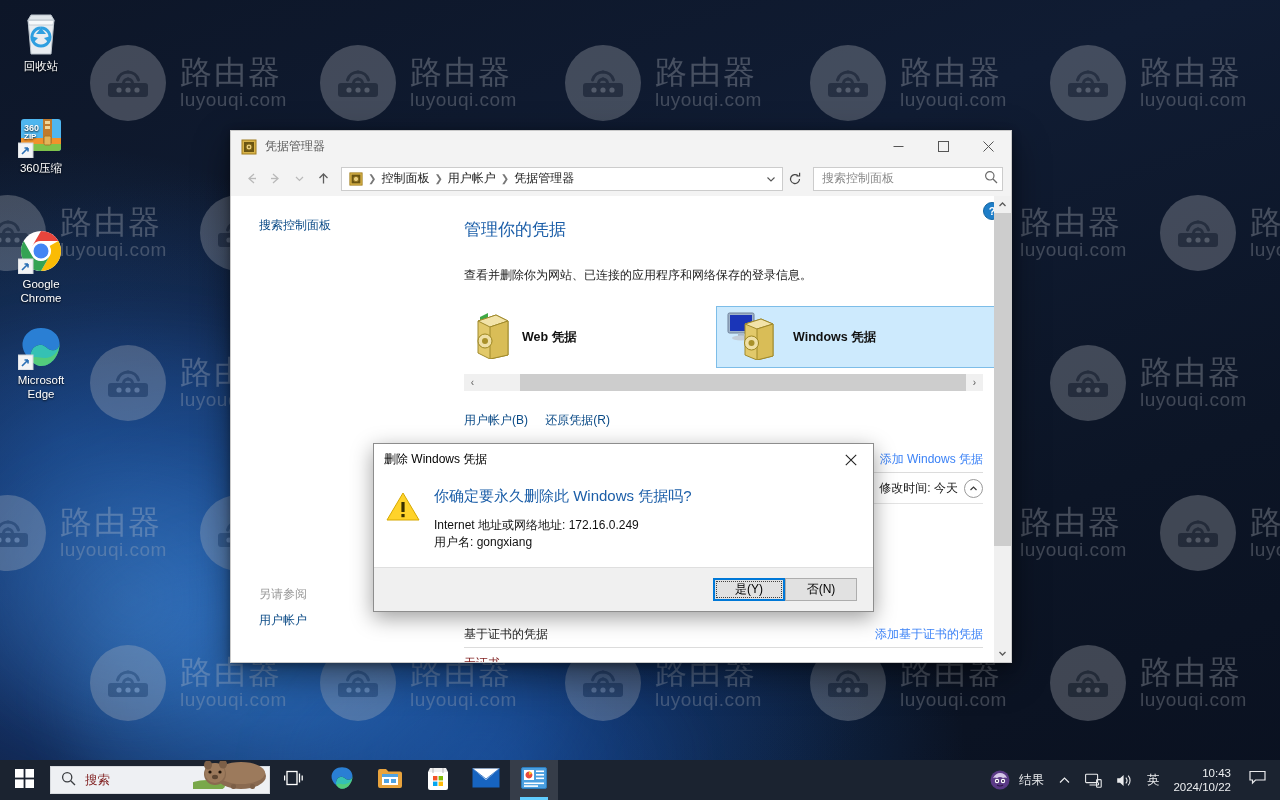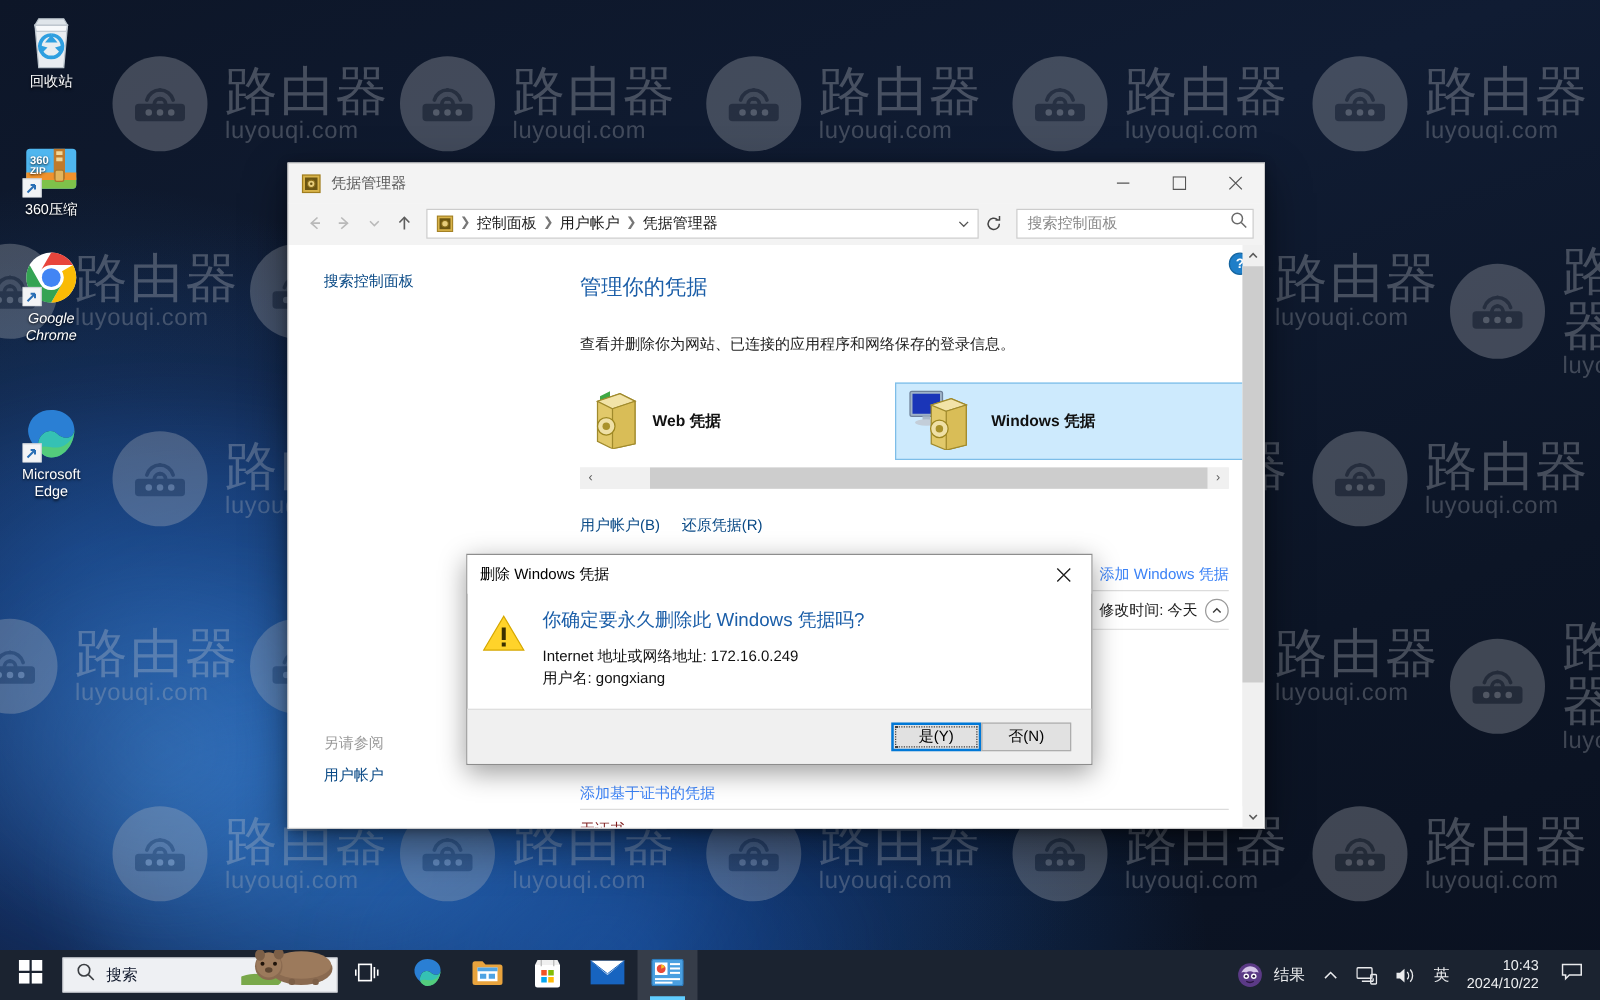--- a/index.html
+++ b/index.html
@@ -45,21 +45,21 @@
   }
   .wm .wm-badge {
     width: 76px; height: 76px; border-radius: 50%;
     background: #b9bcc2;
     display: flex; align-items: center; justify-content: center;
     flex: 0 0 auto;
   }
   .wm .wm-badge svg { display:block; }
   .wm .wm-txt { line-height: 1.05; }
   .wm .wm-cn {
-    font-size: 42px; color: #c9ccd2; letter-spacing: 2px; font-weight: 400;
+    font-size: 32px; color: #c9ccd2; letter-spacing: 2px; font-weight: 400;
   }
   .wm .wm-en {
     font-size: 19px; color: #b7bac1; letter-spacing: 0.5px;
   }
 
   
   .dicon {
     position: absolute;
     width: 74px;
     text-align: center;
@@ -252,21 +252,21 @@
     display: flex; align-items: center;
     z-index: 80;
   }
   .tb-start { width: 48px; height: 40px; display:flex; align-items:center; justify-content:center; }
   .tb-search {
     width: 220px; height: 28px; background: #eef0f3; margin-left: 2px;
     display: flex; align-items: center; padding-left: 10px; gap: 9px;
     box-sizing: border-box; position: relative; overflow: visible;
     border: 1px solid #d7dade;
   }
-  .tb-search .stxt { font-size: 12.5px; color: #0f172a; }
+  .tb-search .stxt { font-size: 12.5px; color: #7f1d1d; }
   .tb-search .wombat { position: absolute; right: -4px; bottom: 0; }
   .tb-item { width: 48px; height: 40px; display:flex; align-items:center; justify-content:center; position: relative; }
   .tb-item.active { background: rgba(255,255,255,0.12); }
   .tb-item.active::after {
     content:''; position:absolute; left: 10px; right: 10px; bottom: 0; height: 3px; background:#60cdff;
   }
   .tray { margin-left: auto; display: flex; align-items: center; height: 40px; padding-right: 6px; gap: 2px;}
   .tray .titem { height: 40px; display:flex; align-items:center; justify-content:center; padding: 0 6px; color: #e9eaec; font-size: 12.5px;}
   .tray .clock { text-align: right; line-height: 14px; font-size: 11.5px; color: #eceef0; padding: 0 8px 0 6px;}
   .tray .notif { padding: 0 8px; color: #e9eaec; }
@@ -933,21 +933,21 @@
         <text x="6" y="27" font-size="8" fill="#ffffff" font-family="Liberation Sans, sans-serif" font-weight="bold">ZIP</text>
         <g transform="translate(0,31)">
           <rect x="0" y="0" width="15" height="15" fill="#f3f4f6" stroke="#cfd3d8"></rect>
           <path d="M4 11 L10 5 M10 5 H6.5 M10 5 V8.5" stroke="#2a6fb5" stroke-width="1.6" fill="none"></path>
         </g>
       </svg>
     </div>
     <div>360压缩</div>
   </div>
 
-  <div class="dicon" style="left:4px; top:195px;font-style:italic;">
+  <div class="dicon" style="left:4px; top:224px;">
     <div class="glyph">
       <svg width="46" height="46" viewBox="0 0 46 46">
         <circle cx="23" cy="23" r="20" fill="#fff"></circle>
         <path d="M23 3 A20 20 0 0 1 40.3 13 L23 13 A10 10 0 0 0 14.2 18.2 Z" fill="#e8453c"></path>
         <path d="M40.3 13 A20 20 0 0 1 23 43 L31.6 28 A10 10 0 0 0 31.6 18 Z" fill="#fabb05"></path>
         <path d="M23 43 A20 20 0 0 1 5.7 13 L14.2 28 A10 10 0 0 0 31.6 28 Z" fill="#34a353"></path>
         <circle cx="23" cy="23" r="9.5" fill="#fff"></circle>
         <circle cx="23" cy="23" r="7.5" fill="#4285f4"></circle>
         <g transform="translate(0,31)">
           <rect x="0" y="0" width="15" height="15" fill="#f3f4f6" stroke="#cfd3d8"></rect>
@@ -1147,20 +1147,21 @@
             <span>修改时间: 今天</span>
             <span class="chev-circ">
               <svg width="9" height="9" viewBox="0 0 9 9">
                   <path d="M1.5 6 L4.5 3 L7.5 6" fill="none" stroke="currentColor" stroke-width="1.2"></path>
                 </svg>
             </span>
           </span>
         </div>
 
         <div class="section-hd" style="margin-top:122px;">
+          <span class="name">基于证书的凭据</span>
           <a class="addlink">添加基于证书的凭据</a>
         </div>
         <div style="font-size:12px;color:#7f1d1d;padding-top:7px;">无证书。</div>
       </div>
 
       <div class="vscroll">
         <span class="varrow">
           <svg width="9" height="9" viewBox="0 0 9 9">
               <path d="M1.5 6 L4.5 3 L7.5 6" fill="none" stroke="currentColor" stroke-width="1.3"></path>
             </svg>

